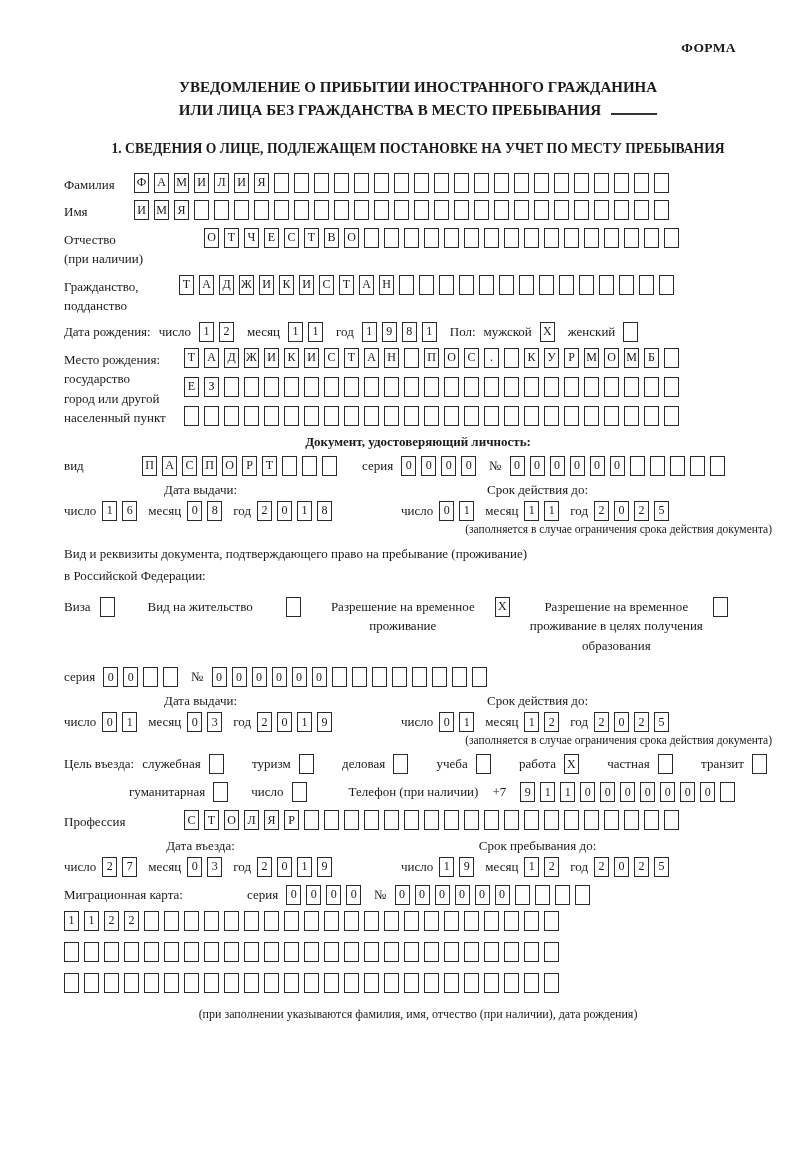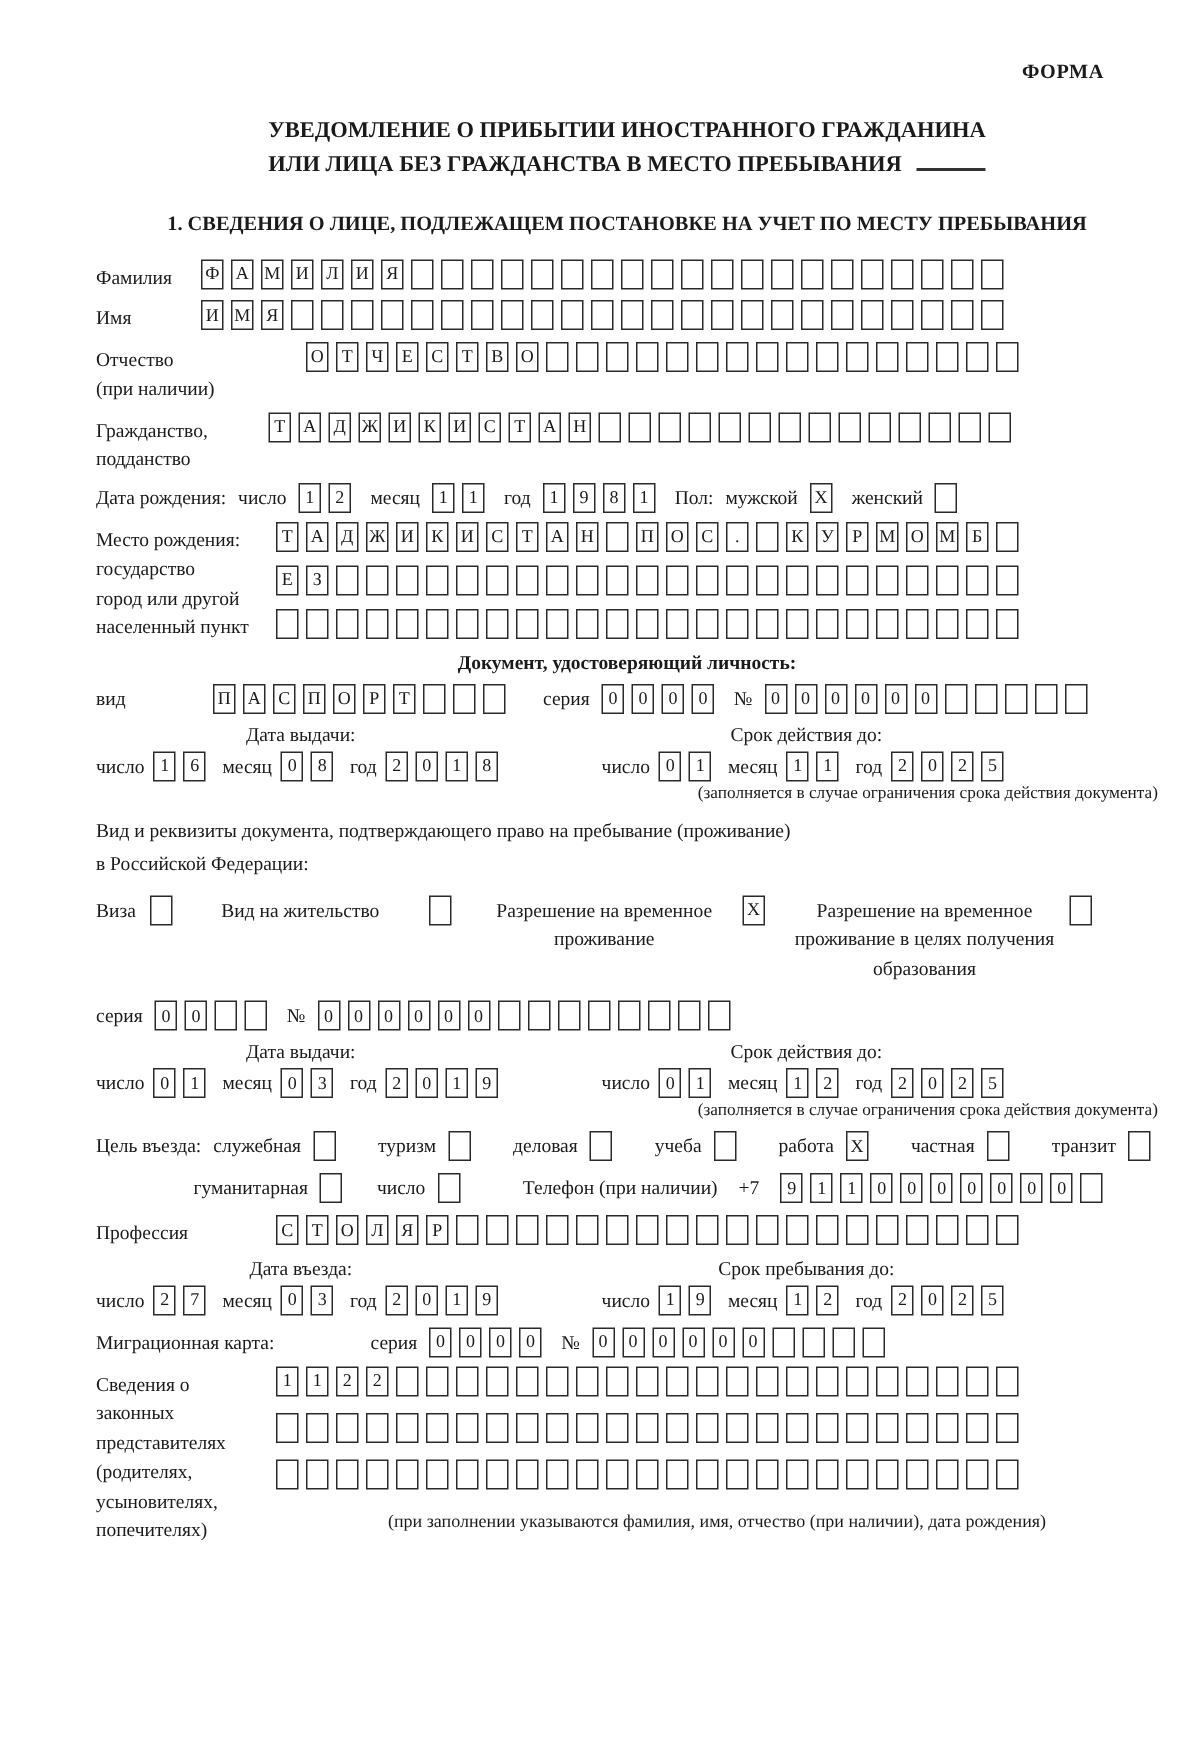--- a/index.html
+++ b/index.html
@@ -690,28 +690,20 @@
         <span class="cell">0</span>
         <span class="cell">0</span>
         <span class="cell"></span>
         <span class="cell"></span>
         <span class="cell"></span>
         <span class="cell"></span>
       </span>
   </div>
 
   <div class="frow" style="margin-top:6px">
-    <span class="flabel w120">
-      <div>Сведения о</div>
-      <div>законных</div>
-      <div>представителях</div>
-      <div>(родителях,</div>
-      <div>усыновителях,</div>
-      <div>попечителях)</div>
-    </span>
     <span class="reps-right">
       <span class="cells">
           <span class="cell">1</span>
           <span class="cell">1</span>
           <span class="cell">2</span>
           <span class="cell">2</span>
           <span class="cell"></span>
           <span class="cell"></span>
           <span class="cell"></span>
           <span class="cell"></span>

